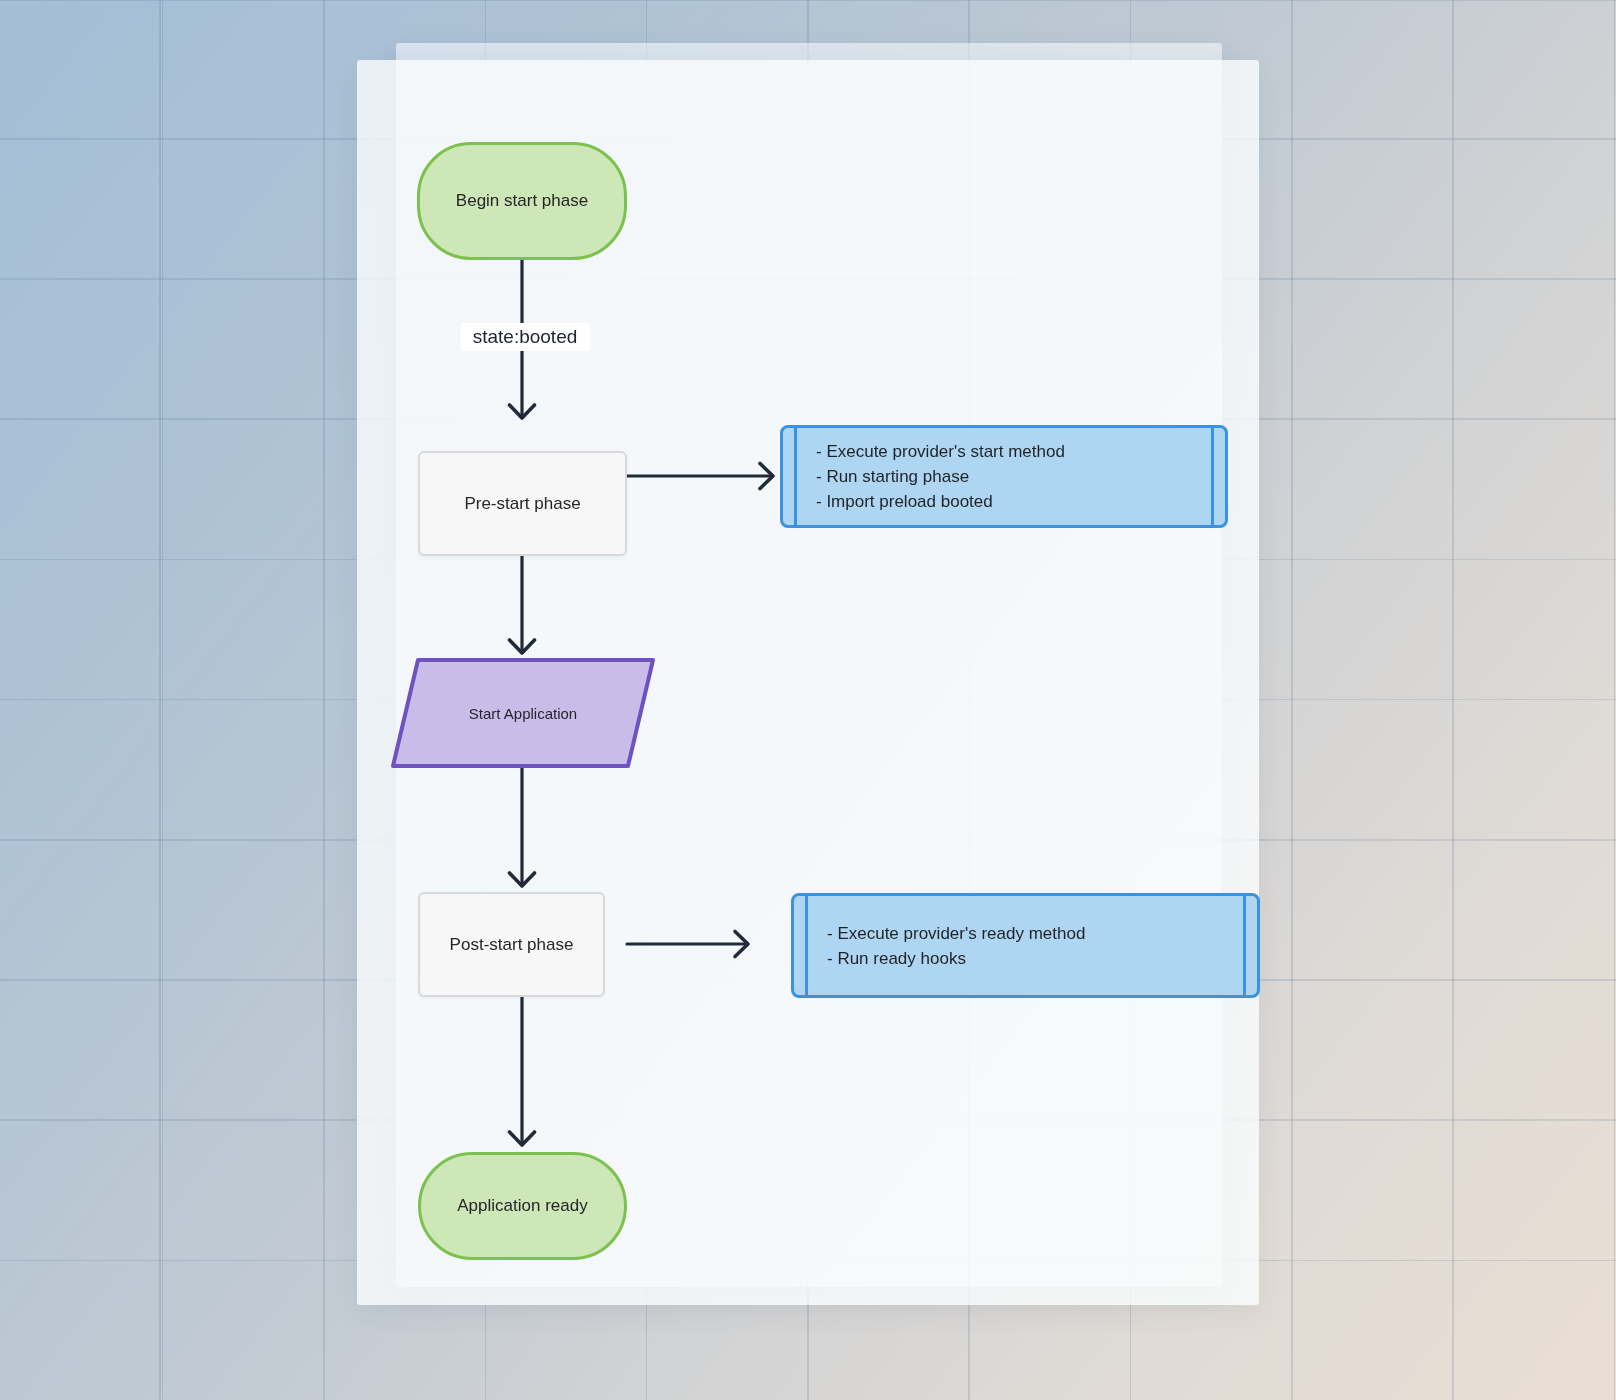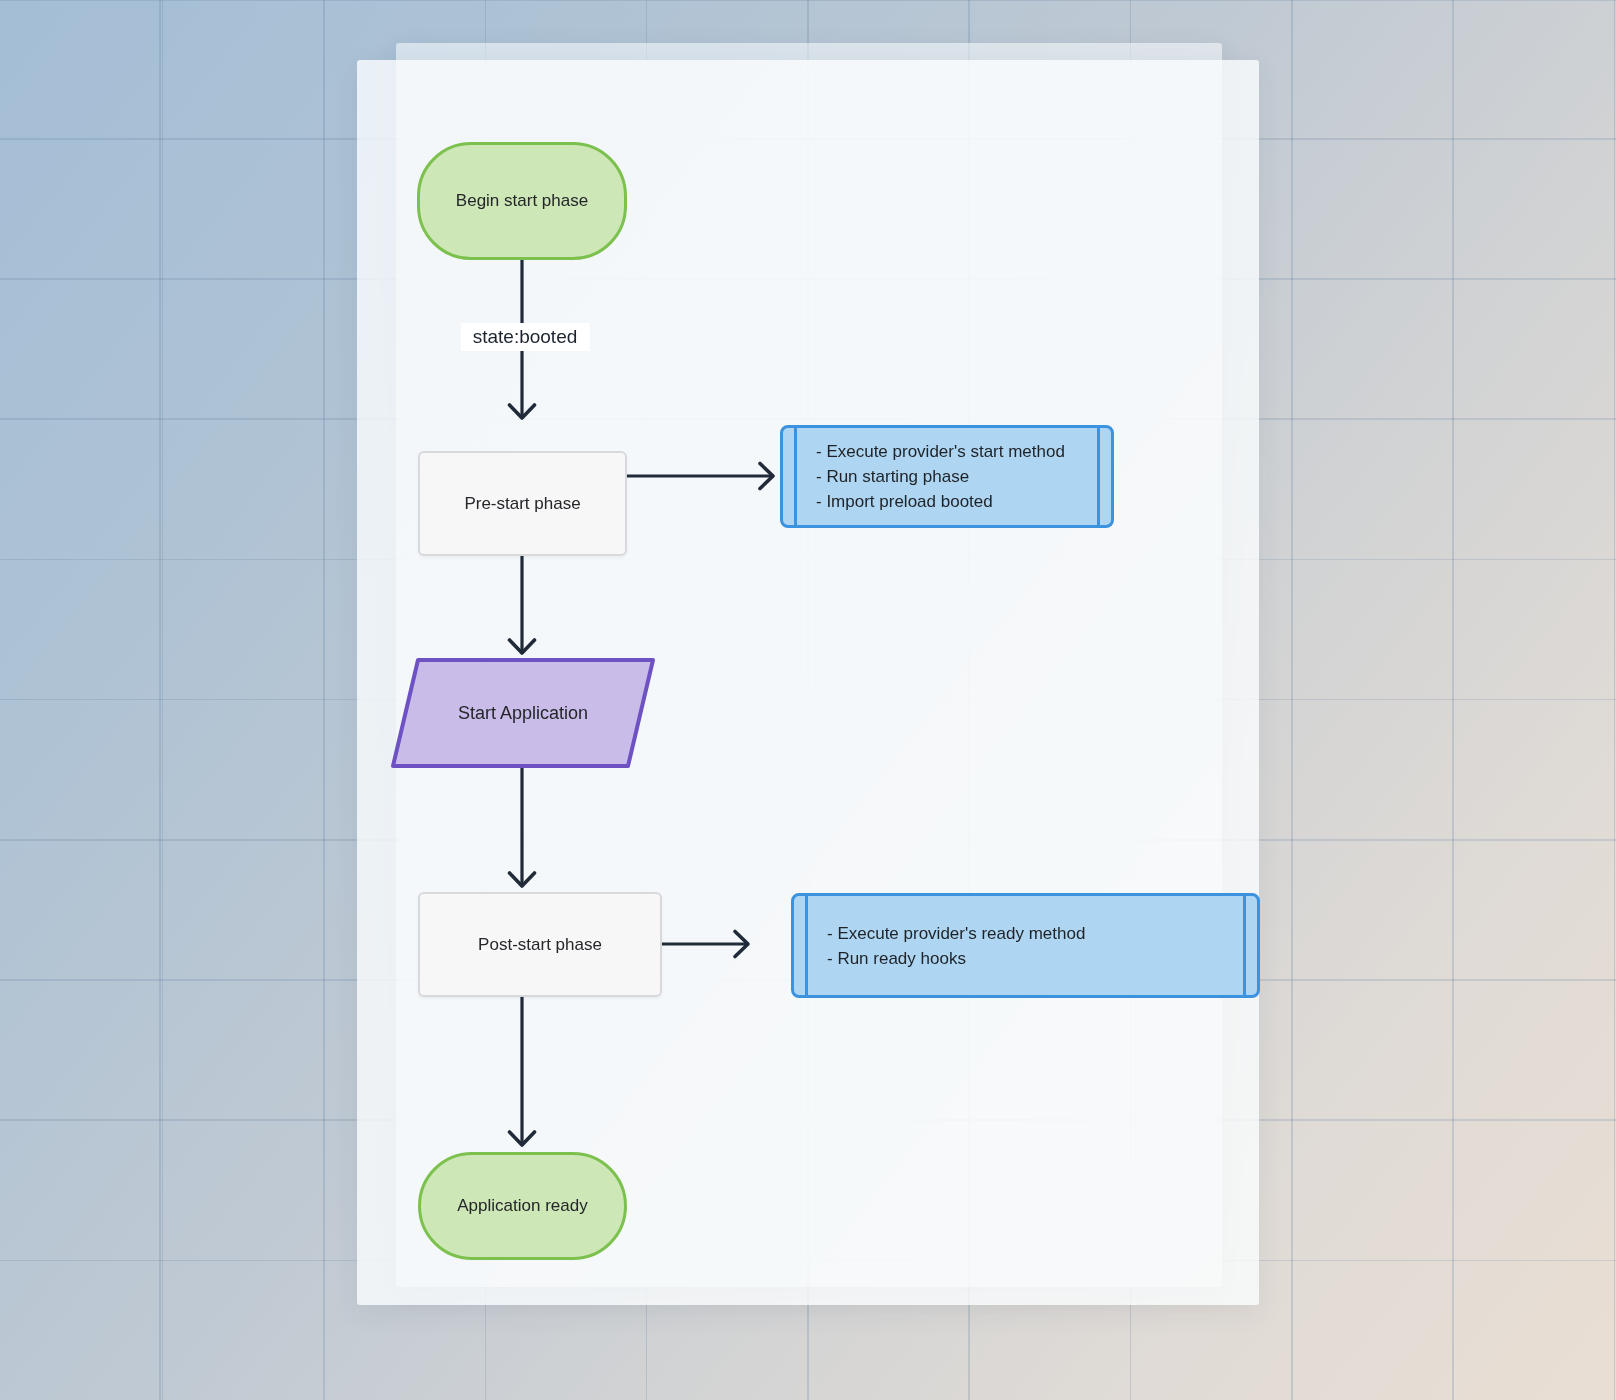--- a/index.html
+++ b/index.html
@@ -83,49 +83,49 @@
   .stadium-ready { left: 418px; top: 1152px; width: 209px; height: 108px; }
   .stadium .lbl { max-width: 140px; }
 
   .graybox {
     background: #f7f7f8;
     border: 2px solid #d9d9dd;
     border-radius: 6px;
     box-shadow: 0 2px 3px rgba(40, 50, 60, 0.05);
   }
   .box-prestart  { left: 418px; top: 423px; width: 209px; height: 105px; margin-top: 28px; }
-  .box-poststart { left: 418px; top: 892px; width: 244px; height: 105px; }
+  .box-poststart { left: 418px; top: 892px; width: 187px; height: 105px; }
 
   .subroutine {
     background: #aed5f1;
     border: 3.5px solid #3b93e0;
     border-radius: 8px;
     justify-content: flex-start;
     text-align: left;
     line-height: 25px;
     color: #1f2328;
   }
-  .subroutine-1 { left: 780px; top: 425px; width: 334px; height: 103px; }
+  .subroutine-1 { left: 780px; top: 425px; width: 448px; height: 103px; }
   .subroutine-2 { left: 755px; top: 893px; width: 469px; height: 105px; margin-left: 36px; }
   .subroutine .inner-line {
     position: absolute;
     top: 0; bottom: 0;
     width: 3px;
     background: #3b93e0;
   }
   .subroutine .inner-line.left  { left: 11px; }
   .subroutine .inner-line.right { right: 11px; }
   .subroutine .tasks { padding-left: 33px; padding-right: 24px; }
 
   .parallelogram-label {
     position: absolute;
     left: 523px; top: 713px;
     transform: translate(-50%, -50%);
     color: #25262a;
-    font-size: 18px;
+    font-size: 15px;
     white-space: nowrap;
   }
 
   .edge-label {
     position: absolute;
     left: 525px; top: 337px;
     transform: translate(-50%, -50%);
     background: #ffffff;
     color: #1d2430;
     font-size: 19px;

